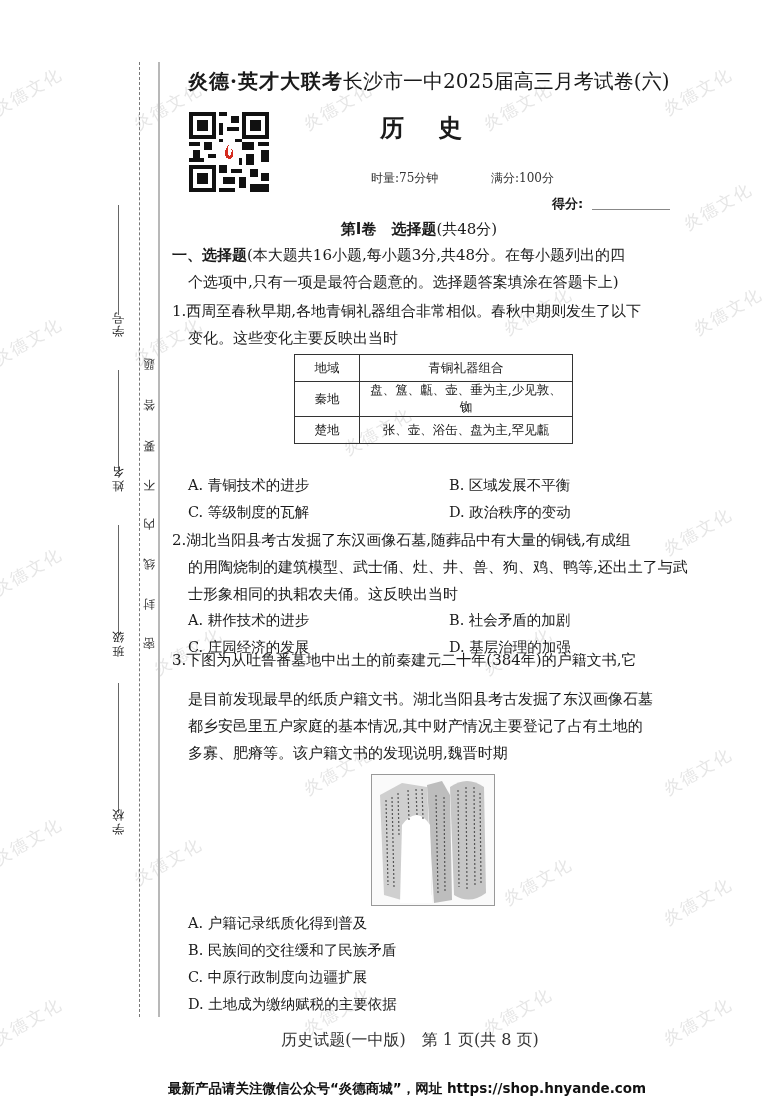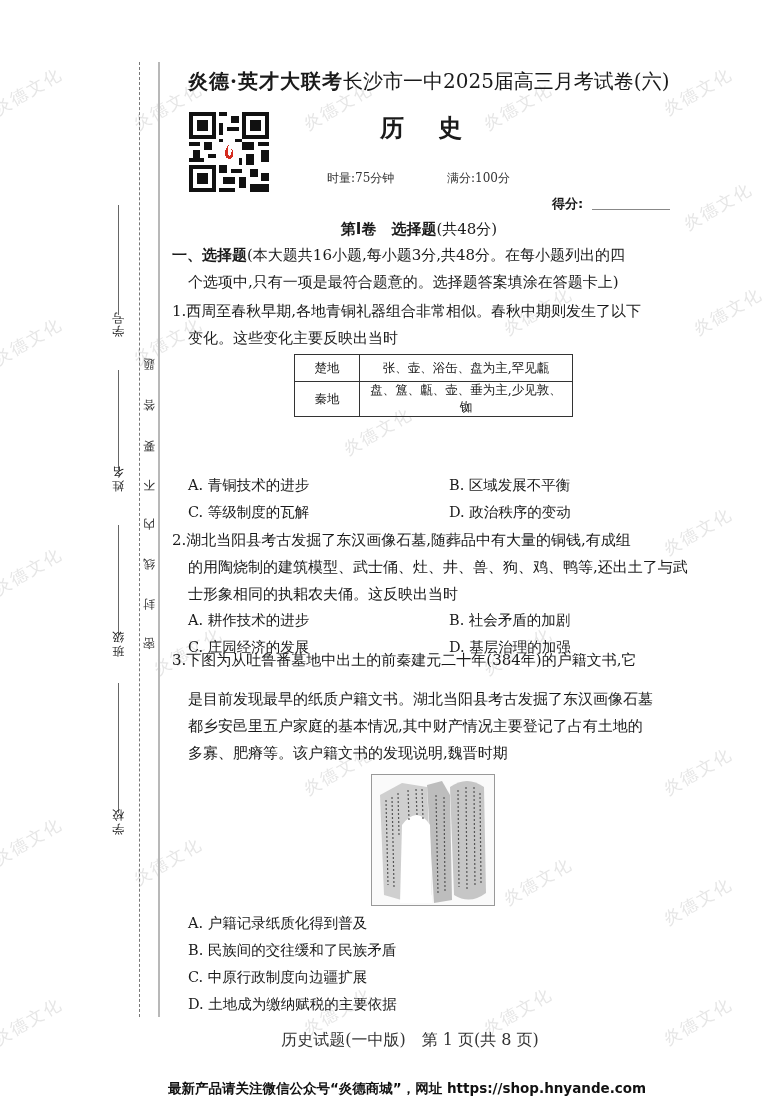--- a/index.html
+++ b/index.html
@@ -18,21 +18,21 @@
   .margin-field .flabel { writing-mode:vertical-rl; transform:rotate(180deg); font-size:12px; letter-spacing:14px; color:#222; margin:4px 0; }
   .seal { position:absolute; left:141px; writing-mode:vertical-rl; transform:rotate(180deg); font-size:12px; color:#333; }
 
   
   .title-line { position:absolute; left:188px; top:68px; font-size:20px; white-space:nowrap; }
   .title-line .brand { font-weight:bold; font-family:"DejaVu Serif", serif; letter-spacing:1px; }
   .title-line .exam { letter-spacing:0px; }
   .qr { position:absolute; left:188px; top:112px; width:82px; height:80px; }
   .subject { position:absolute; left:380px; top:112px; font-size:24px; font-weight:bold;
              font-family:"DejaVu Sans", sans-serif; letter-spacing:34px; }
-  .meta { position:absolute; top:170px; font-size:12px; color:#333; }
+  .meta { position:absolute; top:170px; font-size:12px; color:#333;margin-left:44px; }
   .score { position:absolute; left:552px; top:195px; font-size:13px; font-weight:bold; font-family:"DejaVu Sans", sans-serif; }
   .score-line { position:absolute; left:592px; top:209px; width:78px; height:1px; background:#888; }
 
   .section-head { position:absolute; left:0; width:780px; top:220px; text-align:center; font-size:15px; padding-left:58px; box-sizing:border-box; }
   .section-head b { font-family:"DejaVu Sans", sans-serif;text-align:right; }
 
   .text { position:absolute; font-size:15px; line-height:28px; white-space:nowrap; }
   .bold { font-weight:bold; font-family:"DejaVu Sans", sans-serif; }
 
   table.bronze { position:absolute; left:294px; top:354px; border-collapse:collapse; font-size:12.5px; }
@@ -173,27 +173,31 @@
 <div class="text" style="left:188px;top:268px">个选项中,只有一项是最符合题意的。选择题答案填涂在答题卡上)</div>
 
 <div>
   <div class="text" style="left:172px;top:297px">
     <span>1.</span><span>西周至春秋早期,各地青铜礼器组合非常相似。春秋中期则发生了以下</span>
   </div>
   <div class="text" style="left:188px;top:324px">变化。这些变化主要反映出当时</div>
 
   <table class="bronze">
     <tbody>
-    <tr>
-      <td class="c1">楚地</td>
-      <td class="c2">张、壶、浴缶、盘为主,罕见甗</td>
+        <tr>
+      <td class="c1">地域</td>
+      <td class="c2">青铜礼器组合</td>
     </tr>
     <tr>
       <td class="c1">秦地</td>
       <td class="c2">盘、簋、甗、壶、垂为主,少见敦、铷</td>
+    </tr>
+    <tr>
+      <td class="c1">楚地</td>
+      <td class="c2">张、壶、浴缶、盘为主,罕见甗</td>
     </tr>
   </tbody>
     </table>
 
   <div class="opt" style="left:188px;top:476px">A. 青铜技术的进步</div>
   <div class="opt" style="left:449px;top:476px">B. 区域发展不平衡</div>
   <div class="opt" style="left:188px;top:503px">C. 等级制度的瓦解</div>
   <div class="opt" style="left:449px;top:503px">D. 政治秩序的变动</div>
 </div>
 

